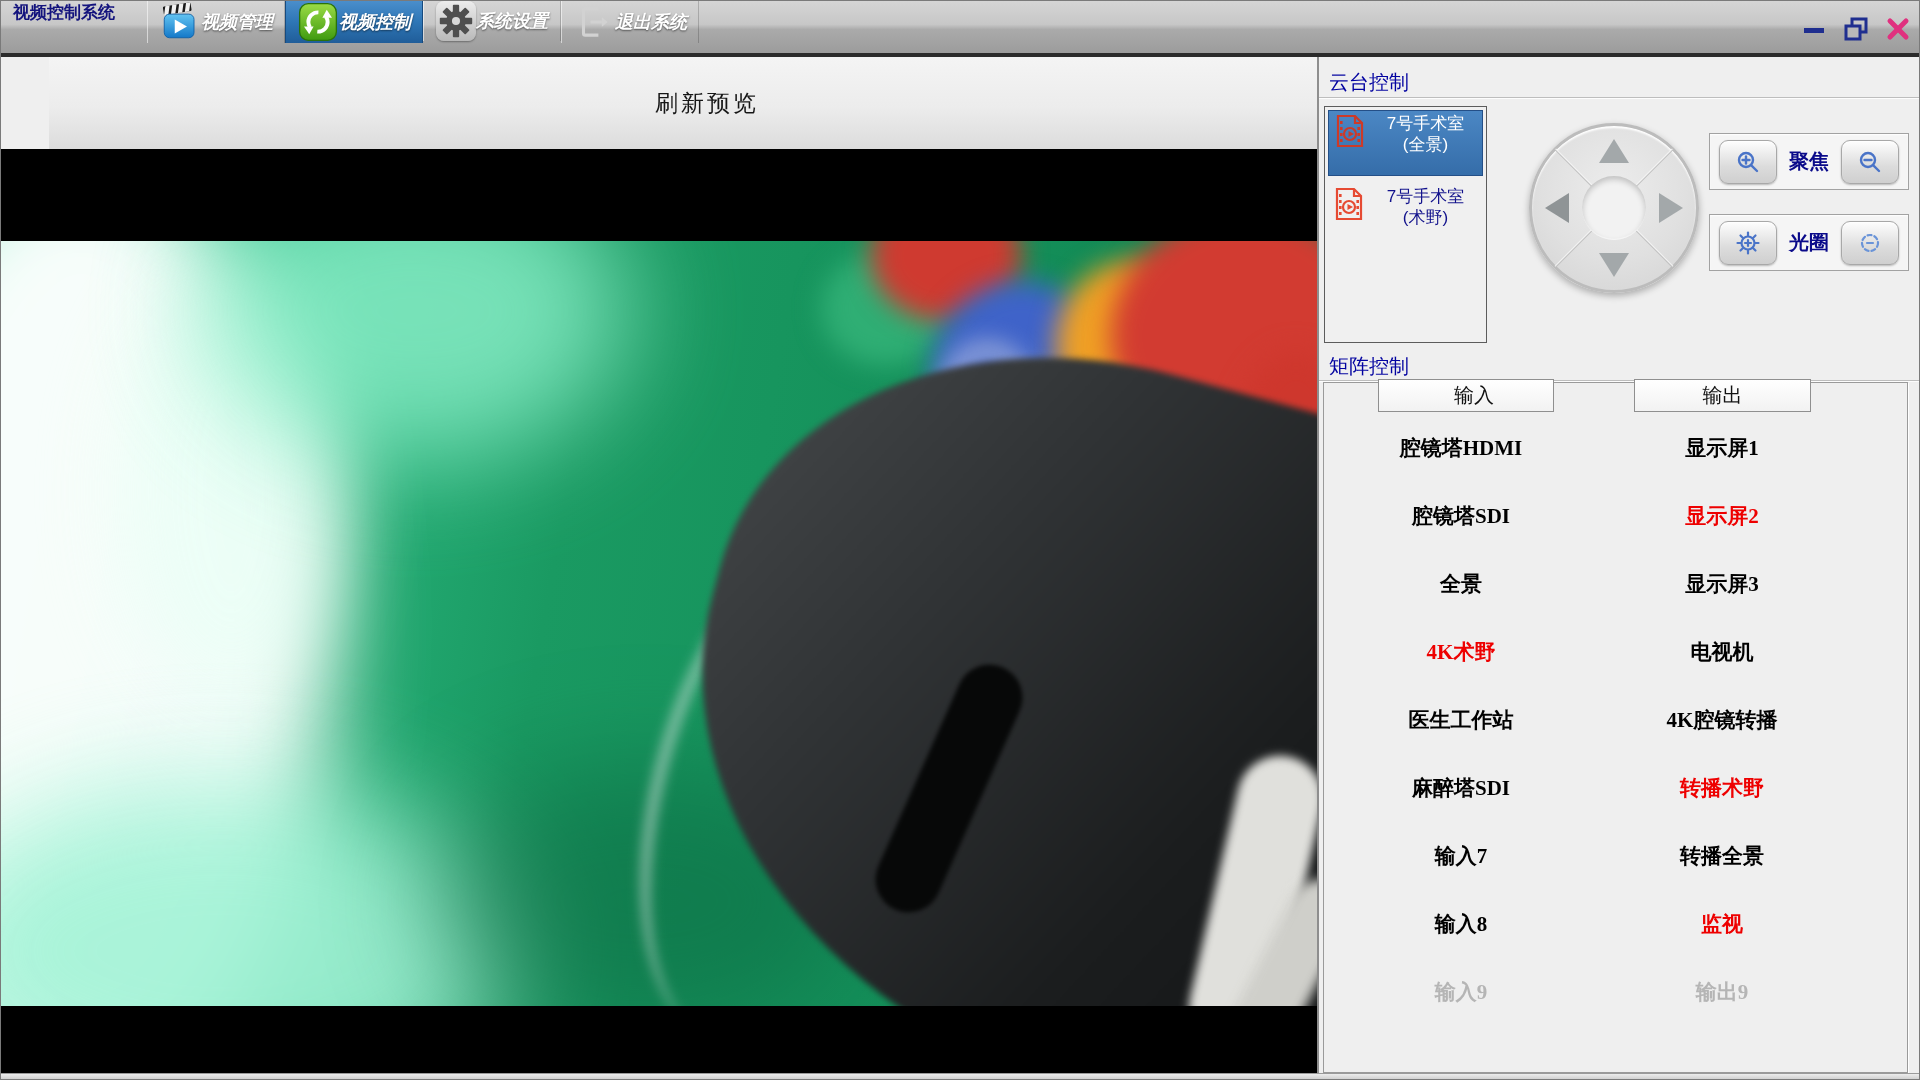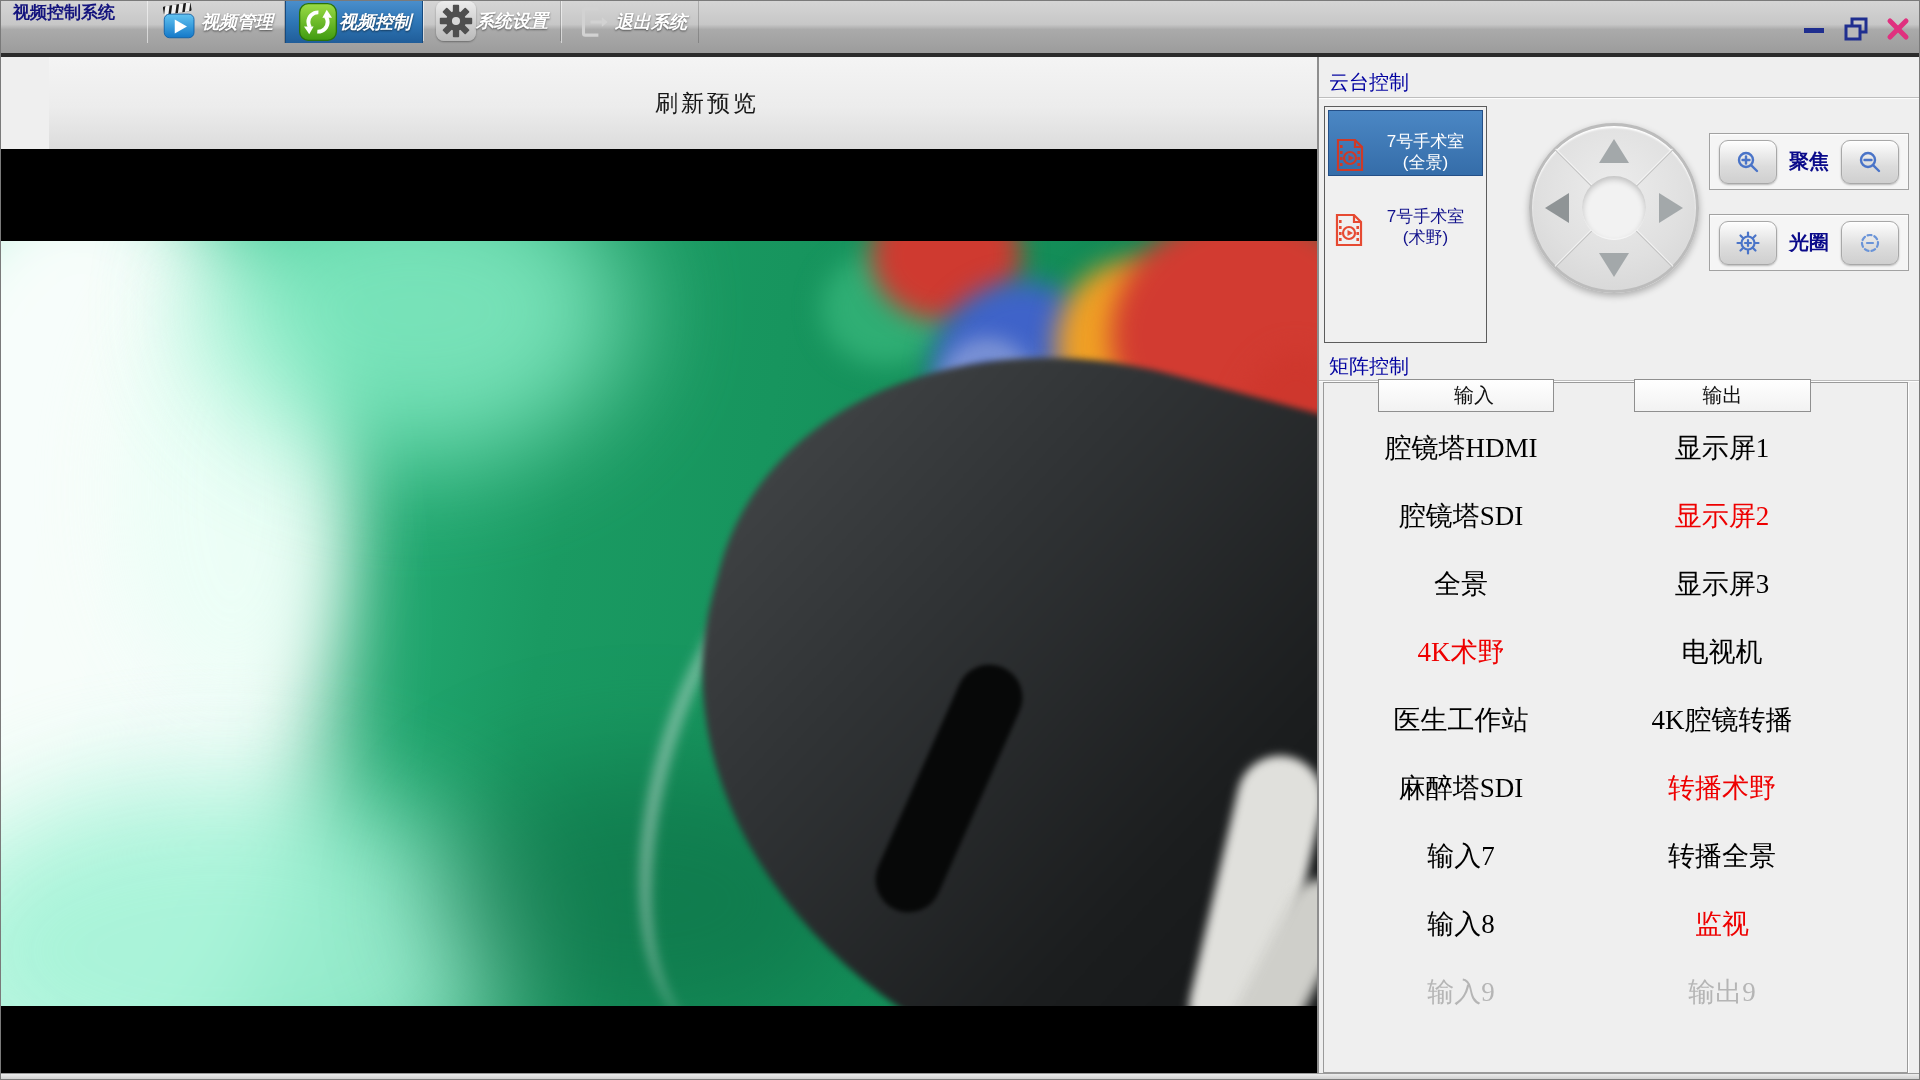--- a/index.html
+++ b/index.html
@@ -67,21 +67,21 @@
     border-radius:32px;transform:rotate(27deg);filter:blur(6px);}
 
   
   .right-panel{position:absolute;left:1316px;top:56px;width:604px;height:1024px;background:#efefef;
     border-left:2px solid #8e8e8e;box-sizing:border-box;}
   .section-title{position:absolute;left:10px;font-size:20px;color:#0202a0;}
   .hr-line{position:absolute;left:0;width:100%;border-top:1px solid #bdbdbd;border-bottom:1px solid #fdfdfd;}
 
   .camera-list{position:absolute;left:5px;top:49px;width:163px;height:237px;background:#f0f0f0;
     border:1px solid #5c5c5c;box-sizing:border-box;padding:3px;}
-  .cam-item{display:flex;align-items:flex-end;gap:4px;height:66px;margin-bottom:8px;cursor:pointer;
+  .cam-item{display:flex;align-items:flex-start;gap:4px;height:66px;margin-bottom:8px;cursor:pointer;
     box-sizing:border-box;padding:2px 3px;}
   .cam-item .cam-text{flex:1;text-align:center;font-size:17px;line-height:1.25;color:#12128c;}
   .cam-item.sel-true{background:linear-gradient(180deg,#4b87c4,#356da9);border:1px solid #244f87;}
   .cam-item.sel-true .cam-text{color:#ffffff;}
 
   .dpad{position:absolute;left:210px;top:66px;width:170px;height:170px;}
   .dpad-ring{position:absolute;inset:0;border-radius:50%;
     background:radial-gradient(circle at 50% 38%,#ececec 0%,#e0e0e0 55%,#d2d2d2 100%);
     border:3px solid #bcbcbc;box-shadow:0 3px 7px rgba(0,0,0,.28), inset 0 2px 2px #fff;box-sizing:border-box;}
   .dpad-diag{position:absolute;left:50%;top:50%;width:166px;height:2px;
@@ -113,21 +113,21 @@
   .matrix-box{position:absolute;left:4px;top:325px;width:585px;height:691px;border:1px solid #9a9a9a;
     box-shadow:1px 1px 0 #ffffff;box-sizing:border-box;}
   .hdr-btn{position:absolute;height:33px;background:linear-gradient(180deg,#ffffff,#f2f2f2);
     border:1px solid #8f8f8f;box-sizing:border-box;display:flex;align-items:center;justify-content:center;
     font-size:20px;color:#111;cursor:pointer;}
   .hdr-in{left:59px;top:322px;width:176px;padding-left:16px;}
   .hdr-out{left:315px;top:322px;width:177px;}
   .mx-col{position:absolute;top:357px;width:200px;}
   .mx-in{left:42px;} .mx-out{left:303px;}
   .mx-item{height:68px;display:flex;align-items:center;justify-content:center;
-    font-family:"Liberation Serif","DejaVu Serif",serif;font-weight:normal;font-size:27px;color:#000;cursor:pointer;}
+    font-family:"Liberation Serif","DejaVu Serif",serif;font-weight:bold;font-size:21px;color:#000;cursor:pointer;}
   .mx-item.state-active{color:#ee0000;}
   .mx-item.state-disabled{color:#b5b5b5;}
 
   .bottom-strip{position:absolute;left:0;top:1072px;width:1920px;height:8px;
     background:linear-gradient(180deg,#ececec,#c6c6c6);border-top:1px solid #9a9a9a;box-sizing:border-box;}
 </style>
 </head>
 <body>
 
 <div class="window">

